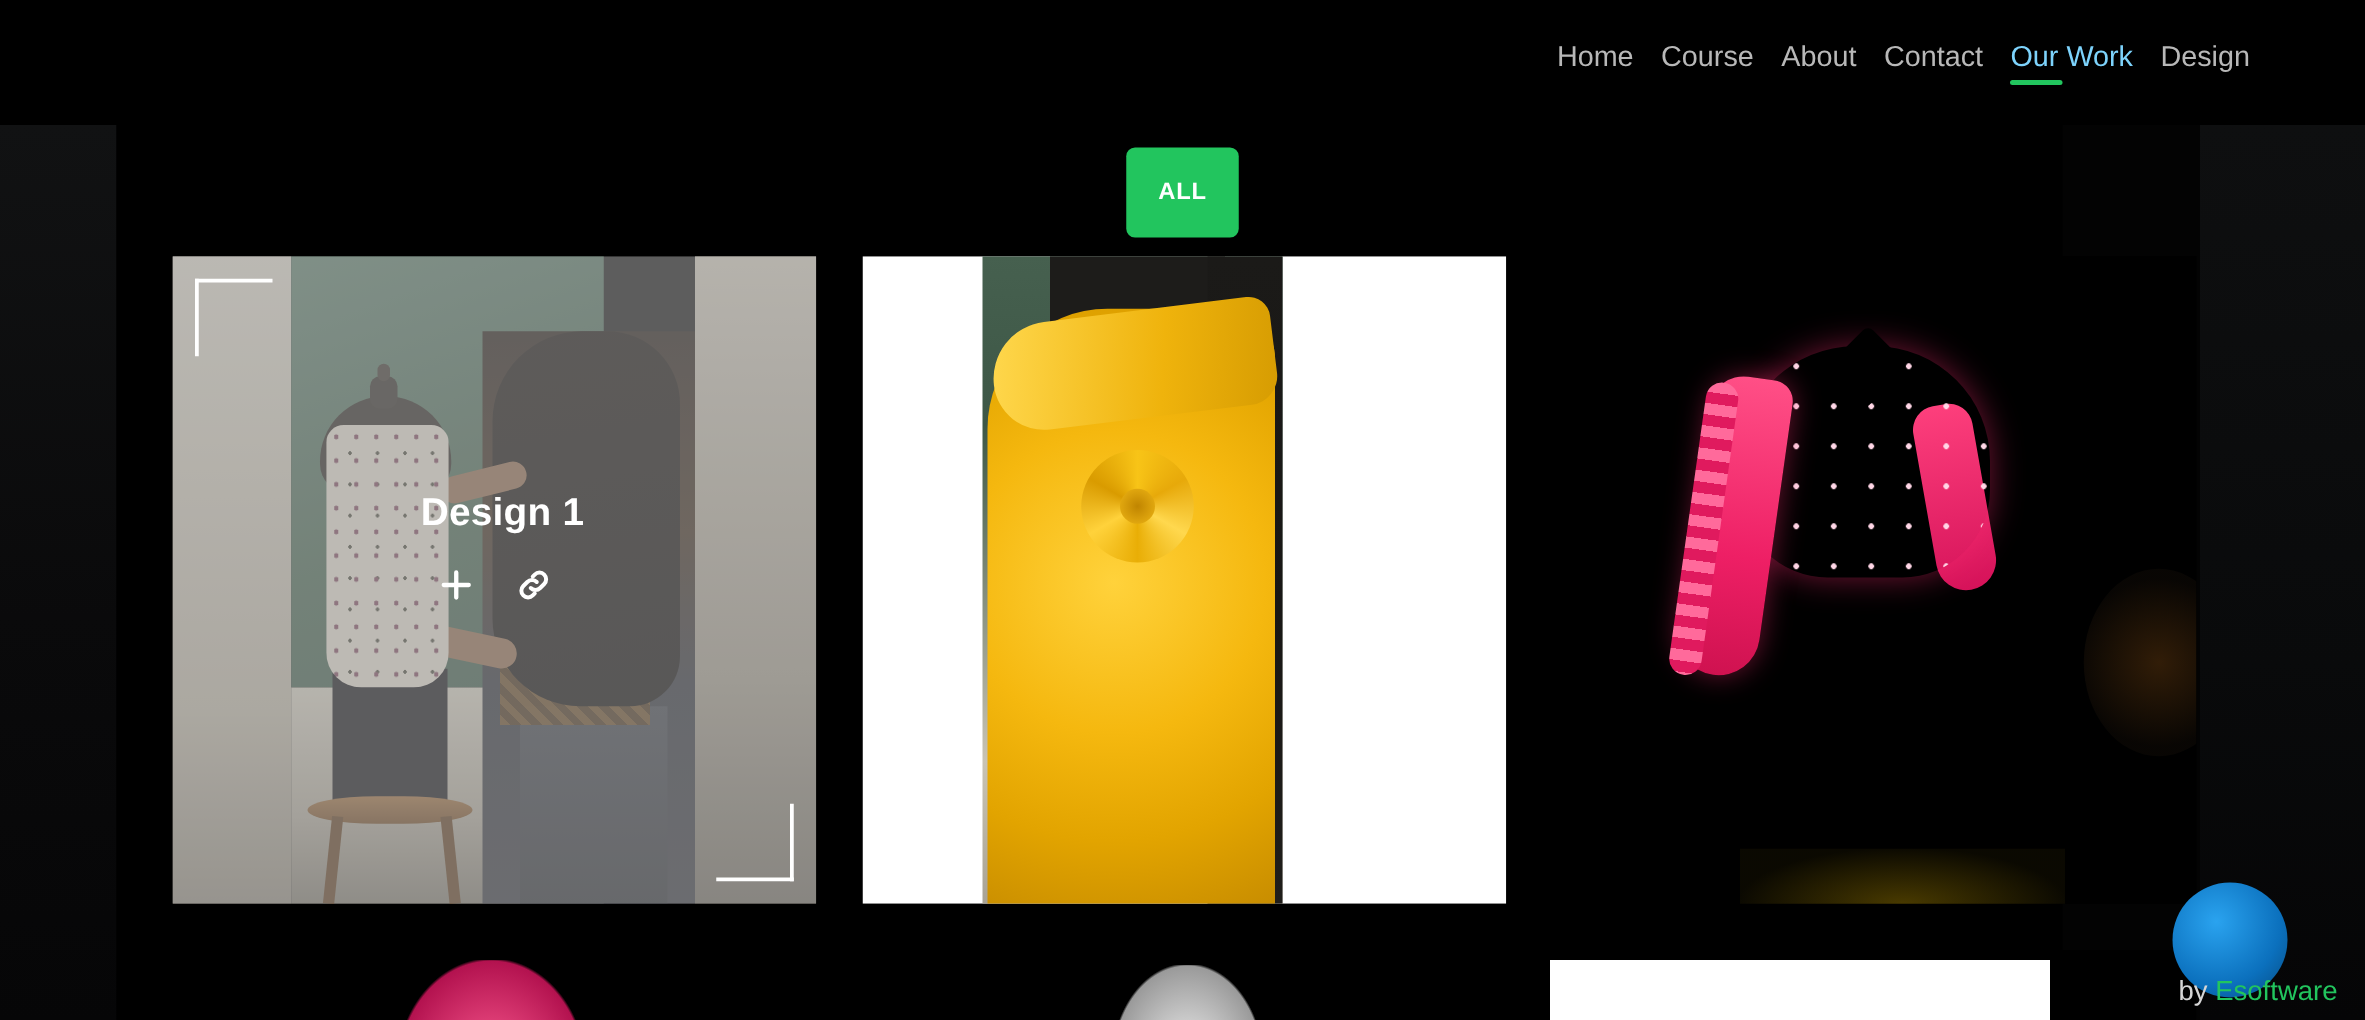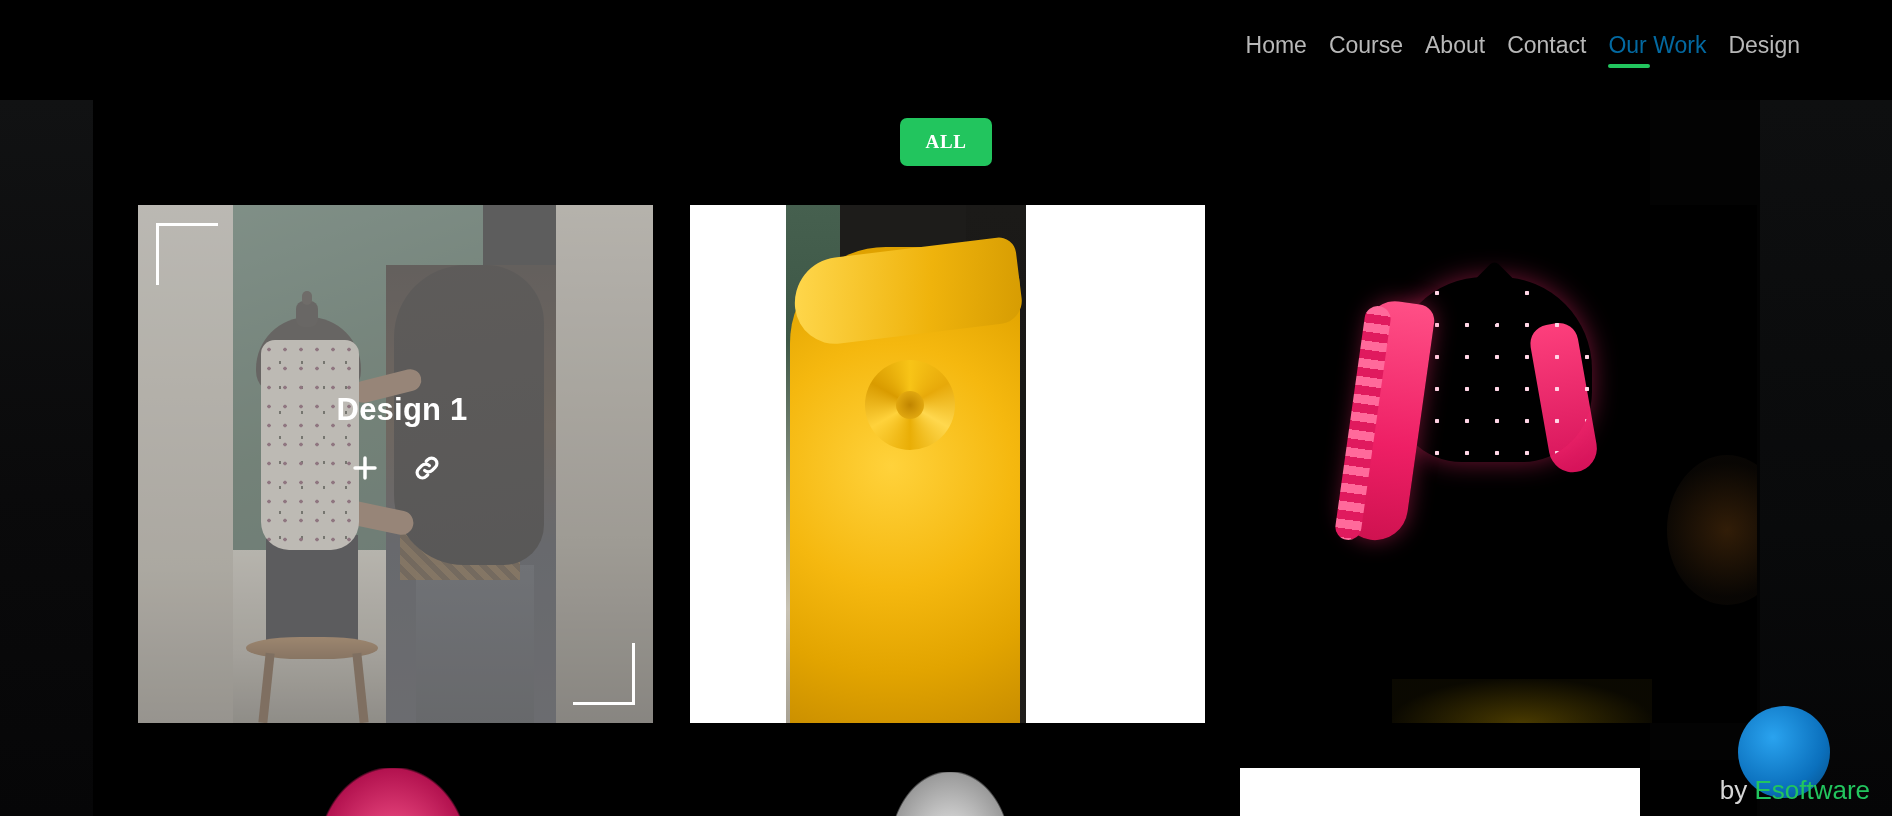--- a/index.html
+++ b/index.html
@@ -37,34 +37,34 @@
   }
   .brand {
     font-size:44px; font-weight:800; color:#fff; letter-spacing:-0.5px;
     white-space:nowrap; cursor:pointer;
   }
   .nav { margin-left:auto; display:flex; align-items:center; gap:22px; }
   .nav-item {
     position:relative; font-size:23px; color:#b8b8b8; cursor:pointer;
     padding-bottom:9px; white-space:nowrap;
   }
-  .nav-item.active { color:#0369a1; }
+  .nav-item.active { color:#7dd3fc; }
   .nav-item.active .nav-underline {
     position:absolute; left:0; bottom:0; width:42px; height:4px; border-radius:2px;
   }
 
   
   .filters {
     position:absolute; top:118px; left:0; width:1892px;
     display:flex; justify-content:center; gap:14px; z-index:20;
   }
   .filter-btn {
-    min-width:84px; padding:13px 26px; border:none; border-radius:7px;
+    min-width:84px; padding:25px 26px; border:none; border-radius:7px;
     font-size:19px; font-weight:700; letter-spacing:.6px; color:#fff;
-    cursor:pointer; font-family:Liberation Serif, serif;
+    cursor:pointer; font-family:Liberation Sans, sans-serif;
   }
 
   
   .gallery {
     position:absolute; left:138px; top:205px; width:1640px;
     display:grid; grid-template-columns:repeat(3,515px); gap:37px;
   }
   .card {
     position:relative; width:515px; height:518px;
     overflow:hidden; background:#000; cursor:pointer;
@@ -163,21 +163,21 @@
   }
   .ov-actions {
     position:absolute; left:0; right:0; top:50%; transform:translateY(-12px);
     display:flex; justify-content:center; align-items:center; gap:30px;
   }
   .ov-icon { color:#fff; display:flex; align-items:center; justify-content:center; cursor:pointer; }
 
   
   .footer {
     position:absolute; right:22px; bottom:10px; z-index:30;
-    font-size:26px; color:#d6d6d6; white-space:nowrap;text-align:center;
+    font-size:22px; color:#d6d6d6; white-space:nowrap;text-align:center;
   }
   .footer .brandlink { font-weight:400; cursor:pointer; }
   .chat-widget {
     position:absolute; right:62px; bottom:18px; width:92px; height:92px;
     border-radius:50%; z-index:25;
     background:radial-gradient(circle at 38% 34%,#2aa3ef,#0b70bd 62%,#064a80 100%);
   }
   .footer-panel {
     position:absolute; left:1240px; bottom:0; width:400px; height:48px;
     background:#fff; z-index:28;

